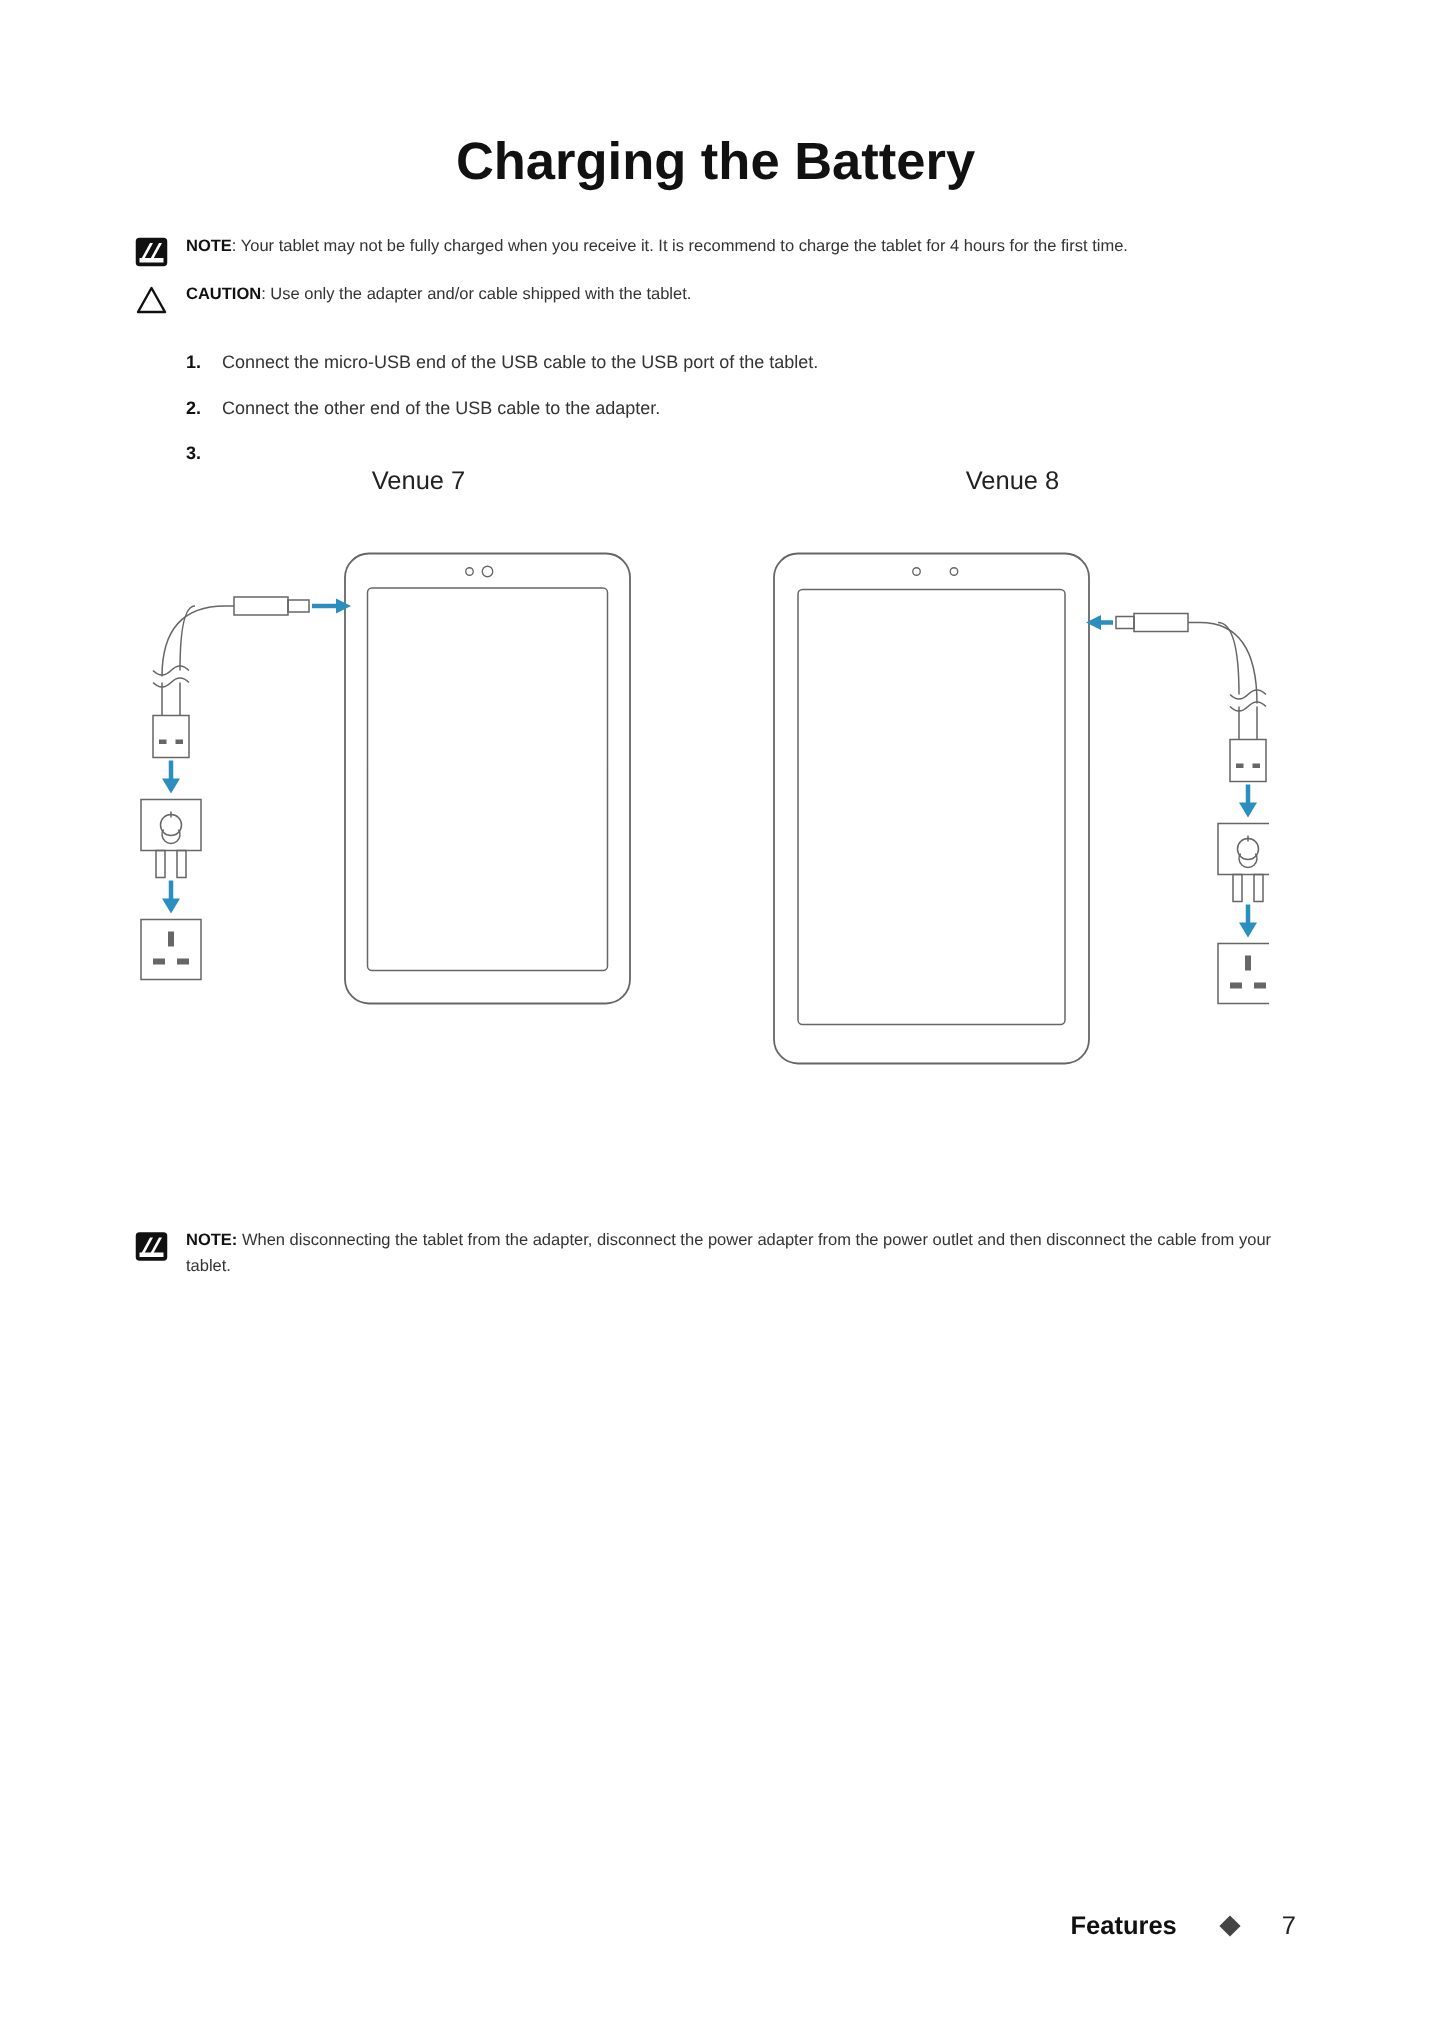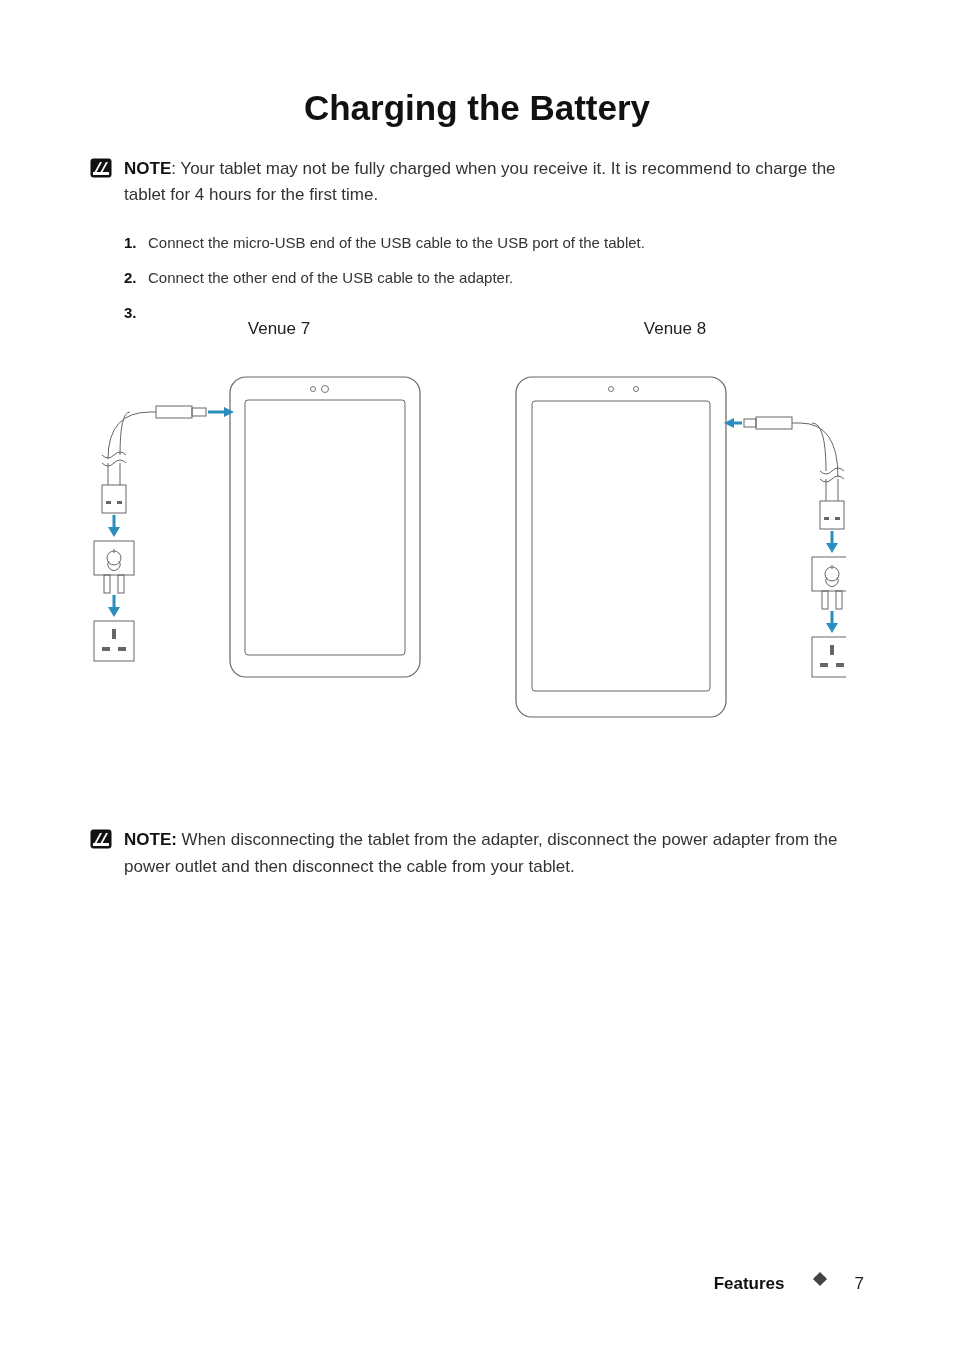--- a/index.html
+++ b/index.html
@@ -19,21 +19,21 @@
     font-weight: 700;
     margin-bottom: 28px;
     color: #111;
     text-align: center;
   }
   .callout {
     display: flex;
     align-items: flex-start;
     margin-bottom: 10px;
     line-height: 1.55;
-    font-size: 17px;
+    font-size: 11px;
     color: #333;
   }
   .callout .icon-slot {
     flex: 0 0 34px;
     display: flex;
     justify-content: flex-start;
     align-items: flex-start;
     padding-top: 2px;
   }
   .callout .text {
@@ -43,21 +43,21 @@
   ol.steps {
     margin: 22px 0 0 34px;
     padding-left: 0;
     list-style: none;
     counter-reset: step;
   }
   ol.steps > li {
     counter-increment: step;
     position: relative;
     padding-left: 24px;
-    font-size: 15px;
+    font-size: 12px;
     line-height: 1.55;
     color: #333;
     margin-bottom: 12px;
   }
   ol.steps > li::before {
     content: counter(step) ".";
     position: absolute;
     left: 0;
     top: 0;
     font-weight: 700;
@@ -109,20 +109,21 @@
     height: 360px;
     position: relative;
   }
   .footer {
     position: absolute;
     bottom: 60px;
     right: 90px;
     font-size: 17px;
     color: #222;
     display: flex;
+    align-items: center;
     gap: 30px;
   }
   .footer .section-name { font-weight: 700; color:#111;}
   .footer .diamond {
     width: 10px; height: 10px;
     background: #444;
     transform: rotate(45deg);
   }
   .footer .pnum { font-weight: 400; }
 
@@ -142,20 +143,30 @@
         <path d="M10 15 L16 4 L18 4 L12 15 Z" fill="#fff"></path>
         <rect x="3" y="14" width="16" height="3" fill="#fff"></rect>
         <rect x="1" y="1" width="20" height="18" rx="2" fill="none" stroke="#111" stroke-width="1"></rect>
       </svg>
     </span>
     <span class="text">
       <b>NOTE</b><span>: Your tablet may not be fully charged when you receive it. It is recommend to charge the tablet for 4 hours for the first time.</span>
     </span>
   </div>
 
+  <div class="callout">
+    <span class="icon-slot">
+      <svg width="22" height="20" viewBox="0 0 22 20">
+        <path d="M11 2 L20 18 L2 18 Z" fill="none" stroke="#111" stroke-width="1.6" stroke-linejoin="round"></path>
+      </svg>
+    </span>
+    <span class="text">
+      <b>CAUTION</b><span>: Use only the adapter and/or cable shipped with the tablet.</span>
+    </span>
+  </div>
 
   <ol class="steps">
     <li>Connect the micro-USB end of the USB cable to the USB port of the tablet.</li>
     <li>Connect the other end of the USB cable to the adapter.</li>
     <li>
     </li>
   </ol>
 
   <div class="diagram-row">
 

